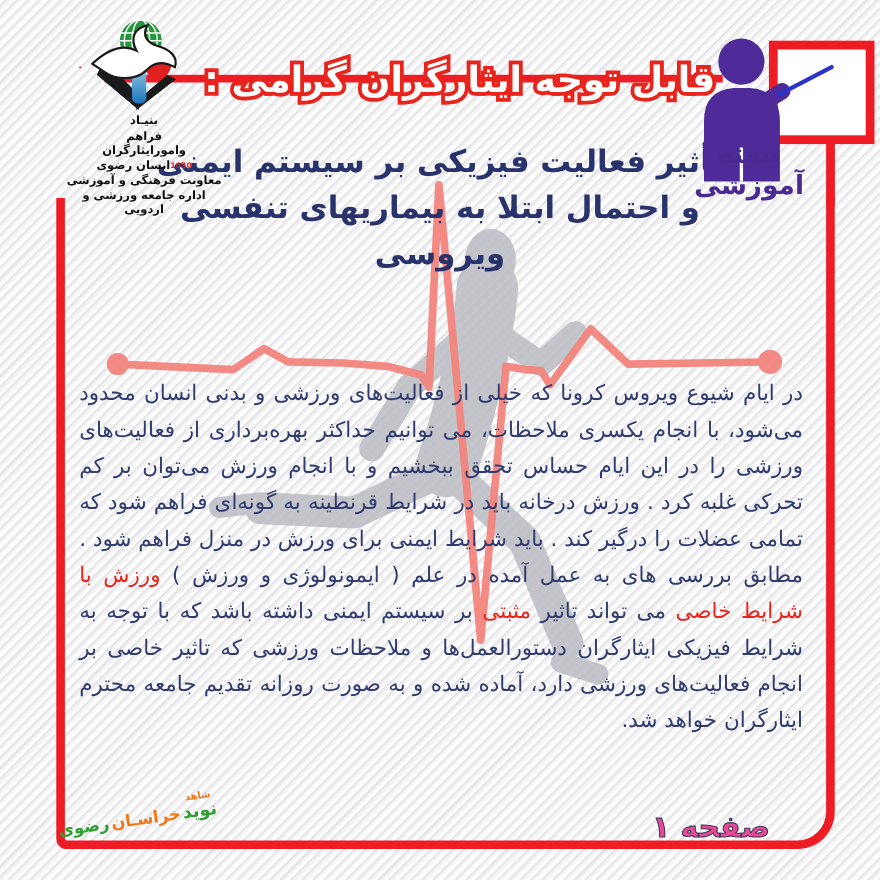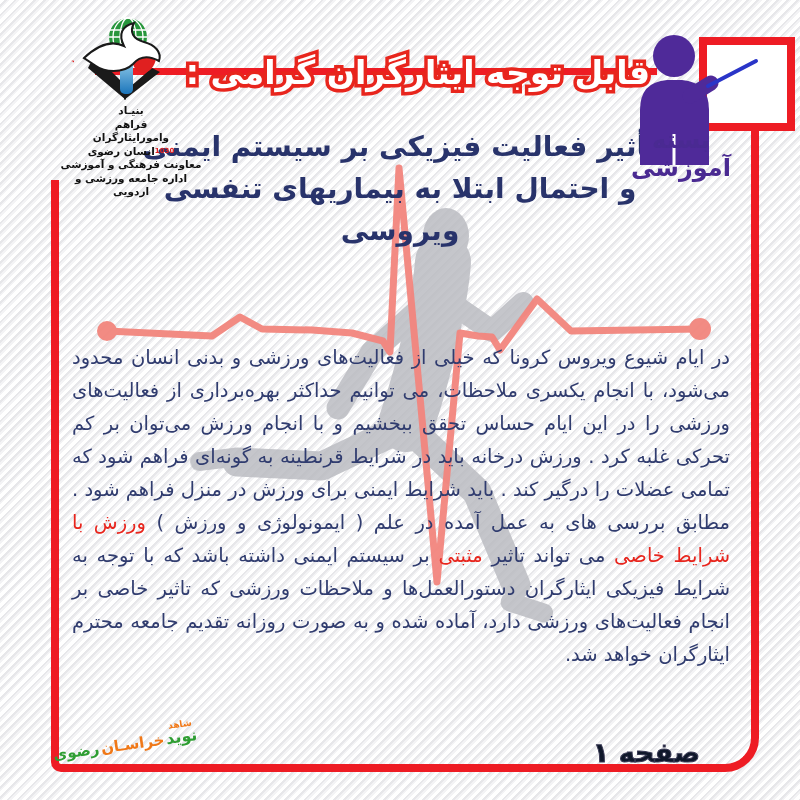--- a/index.html
+++ b/index.html
@@ -56,21 +56,21 @@
   .body-text{
     left:72px; top:341px; width:658px;
     color:#303c6f; font-weight:normal; font-size:19.5px; line-height:33px;
     text-align:justify; direction:rtl; z-index:4;
   }
   .hl{ color:#e8251d; }
 
   
   .page-label{
     right:100px; top:737px; z-index:6;
-    color:#0f172a; font-weight:bold; font-size:27px;
+    color:#ec4899; font-weight:bold; font-size:27px;
     -webkit-text-stroke:1px #3a3a55;
     text-shadow:0 0 3px #ffffff, 0 0 2px #ffffff;
   }
   .brand{ left:52px; top:728px; z-index:6; transform:rotate(-8deg);
           display:flex; flex-direction:row; align-items:flex-end; gap:2px; direction:rtl; }
   .brand-stack{ display:flex; flex-direction:column; align-items:center; line-height:1; }
   .brand-shahed{ color:#f07818; font-size:9px; font-weight:bold; }
   .brand-navid{ color:#2f9e33; font-size:16px; font-weight:bold; }
   .brand-khorasan{ color:#f07818; font-size:15px; font-weight:bold; line-height:1; }
   .brand-razavi{ color:#2f9e33; font-size:15px; font-weight:bold; line-height:1; }

